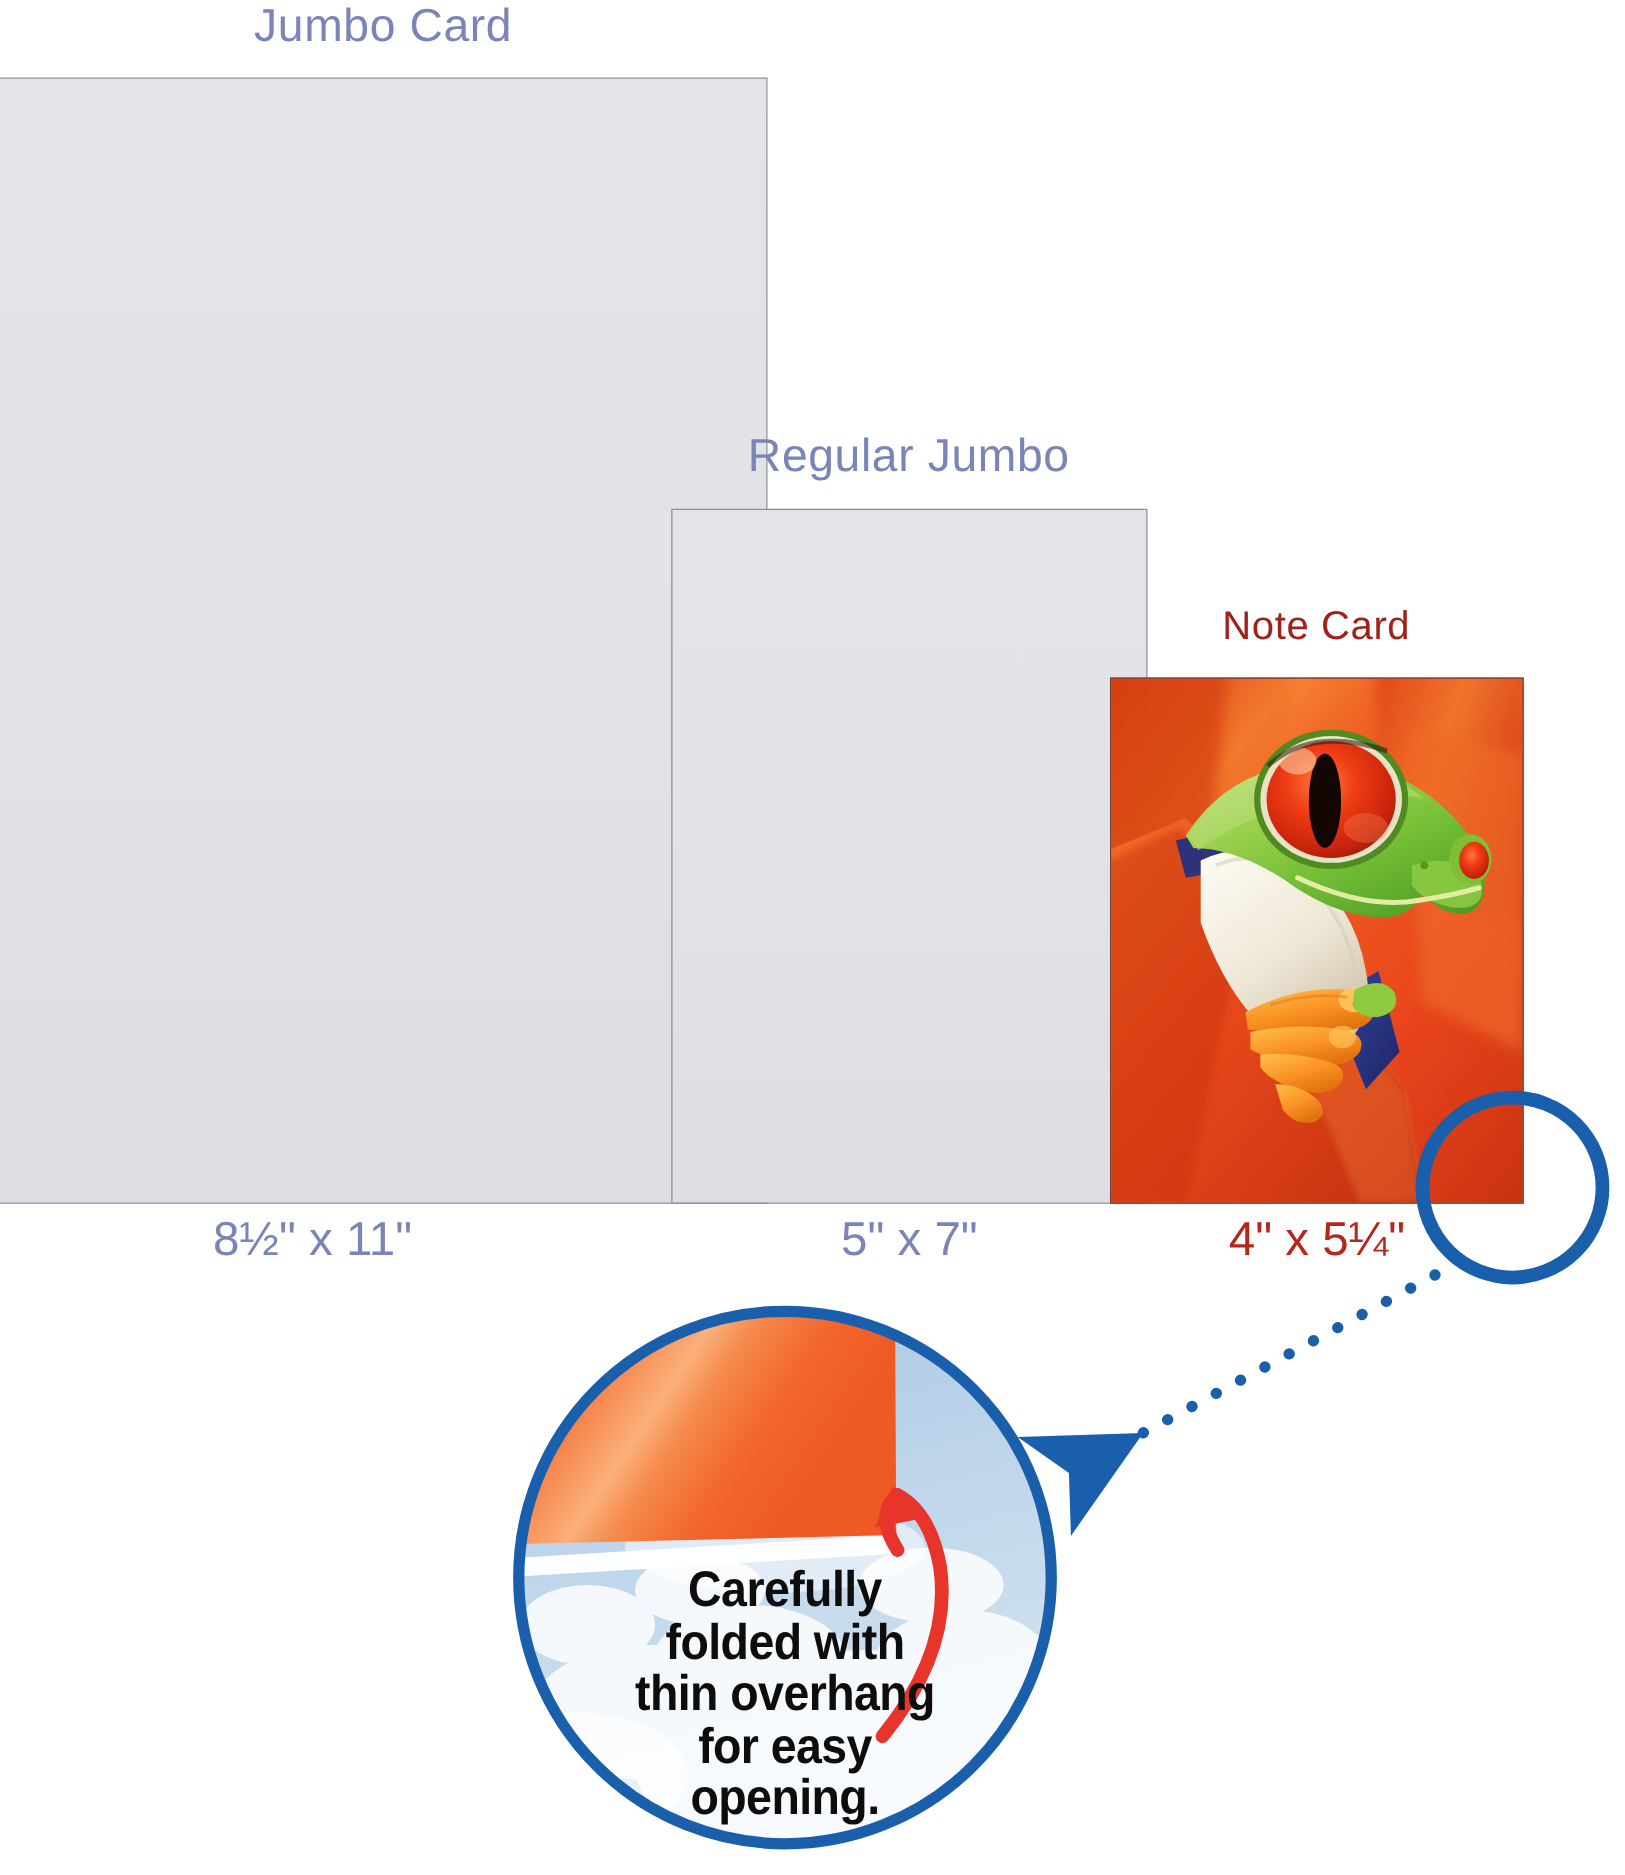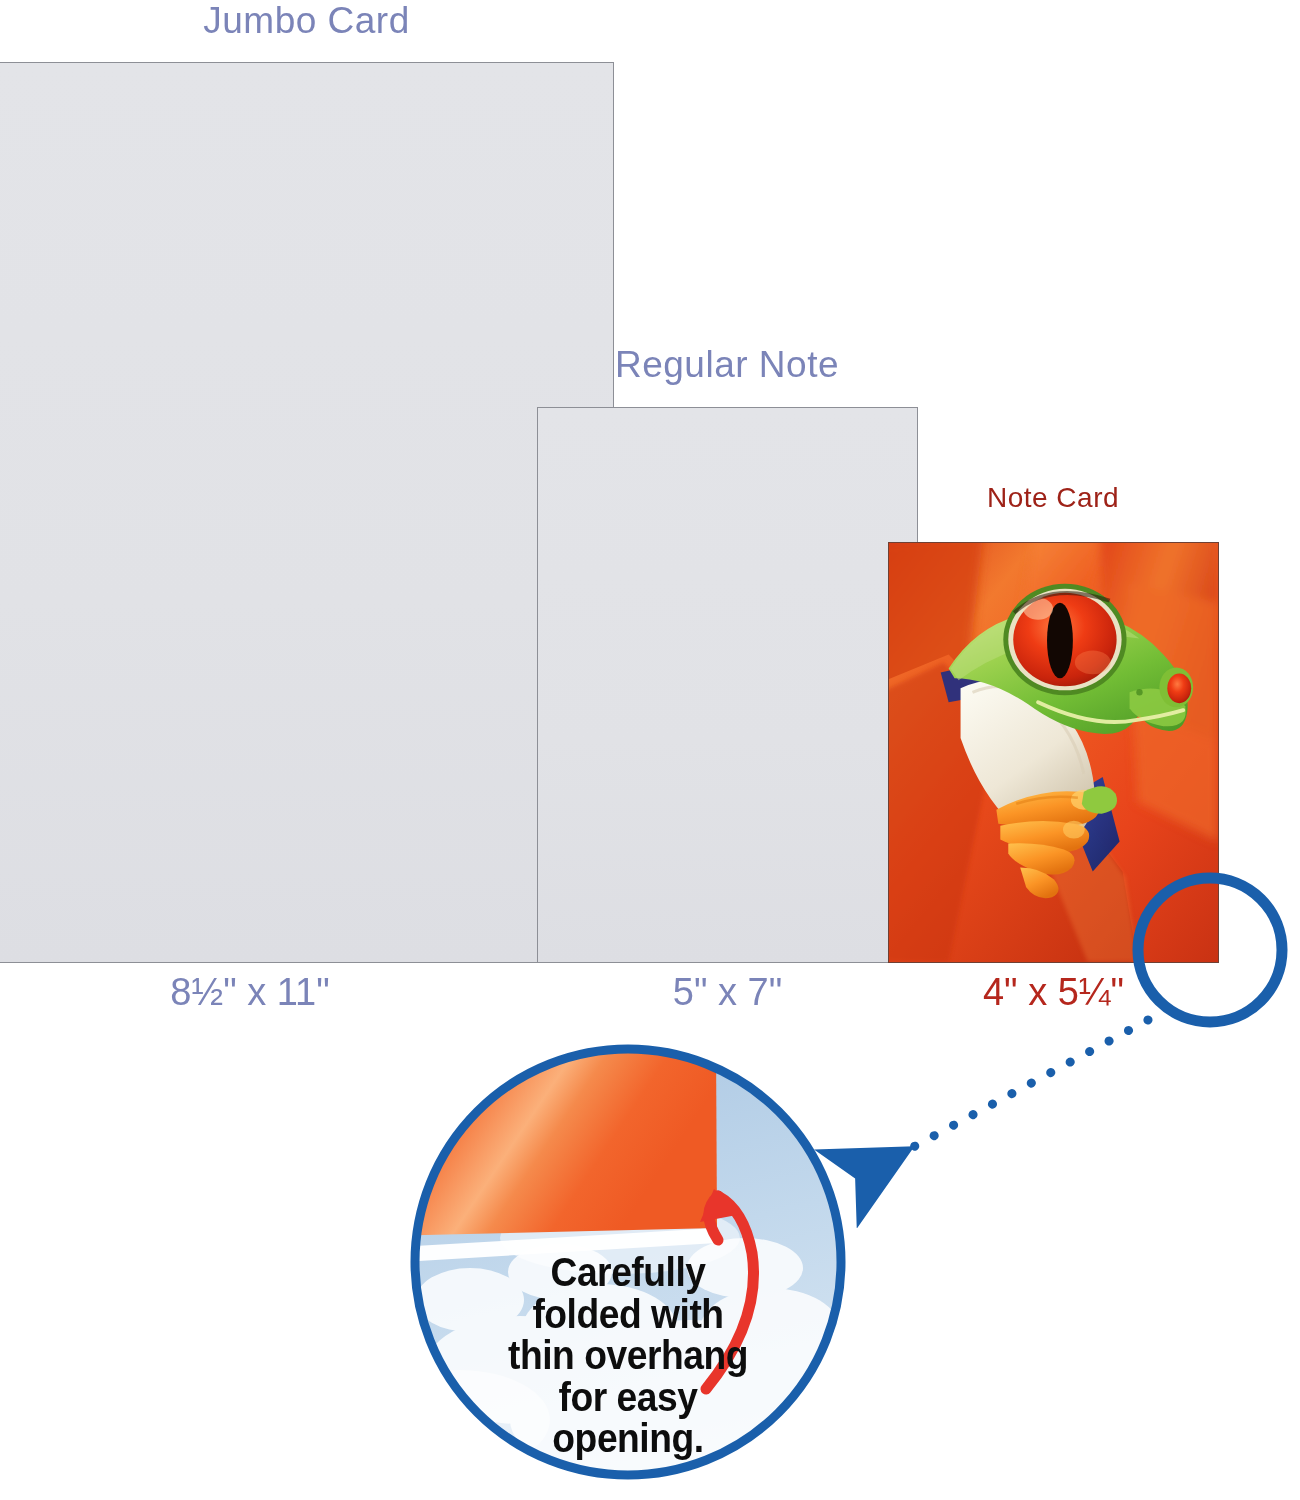--- a/index.html
+++ b/index.html
@@ -21,21 +21,21 @@
   #title-jumbo{
     left:0;top:2px;width:613px;text-align:center;
     font-size:37px;color:#7b84b8;
   }
   #title-regular{
     left:537px;top:346px;width:380px;text-align:center;
     font-size:37px;color:#7b84b8;
   }
   #title-note{
     left:888px;top:484px;width:330px;text-align:center;
-    font-size:28px;color:#9e2218;
+    font-size:32px;color:#9e2218;
   }
 
   
   .blank-card{
     position:absolute;
     background:linear-gradient(180deg,#e3e4e8 0%,#e1e2e6 60%,#dddee3 100%);
     border:1px solid #8d8f96;
     box-sizing:border-box;
   }
   #card-jumbo{left:-1px;top:62px;width:615px;height:901px;}
@@ -74,21 +74,21 @@
 </style>
 </head>
 <body>
 
 <div id="stage">
 
   <div class="card-title" id="title-jumbo">Jumbo Card</div>
   <div class="blank-card" id="card-jumbo"></div>
   <div class="dim-label" id="dim-jumbo">8½"  x 11"</div>
 
-  <div class="card-title" id="title-regular">Regular Note</div>
+  <div class="card-title" id="title-regular">Regular Jumbo</div>
   <div class="blank-card" id="card-regular"></div>
   <div class="dim-label" id="dim-regular">5" x 7"</div>
 
   <div class="card-title" id="title-note">Note Card</div>
 
   <div id="card-note">
     <svg viewBox="0 0 331 421" preserveAspectRatio="none">
       <defs>
         <linearGradient id="bgOrange" x1="0" y1="0" x2="1" y2="1">
           <stop offset="0%" stop-color="#d93b16"></stop>

